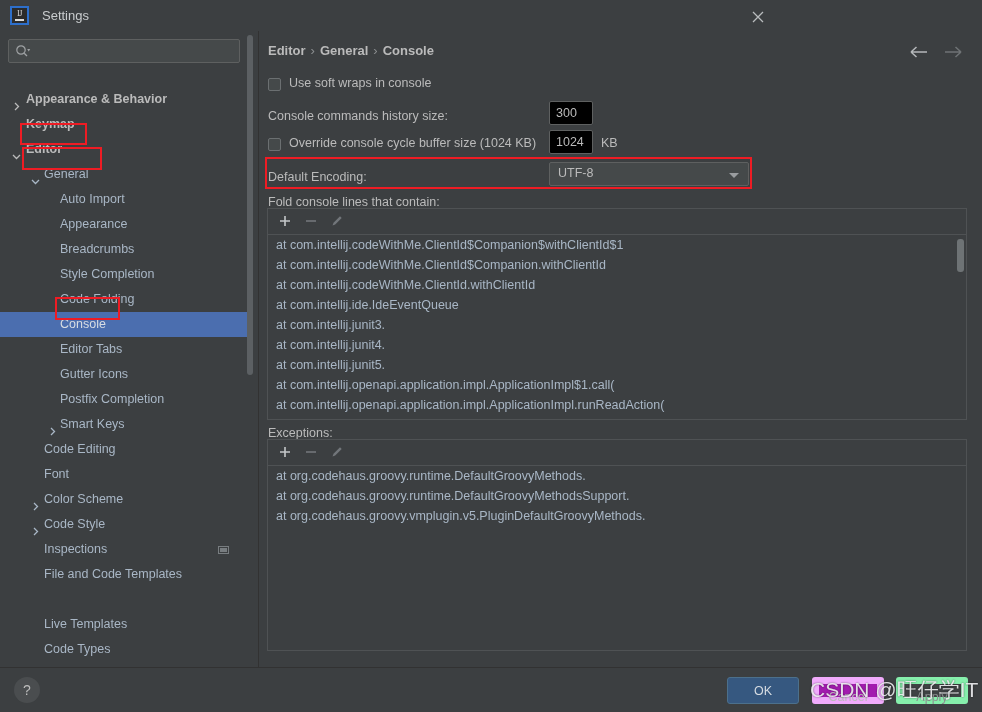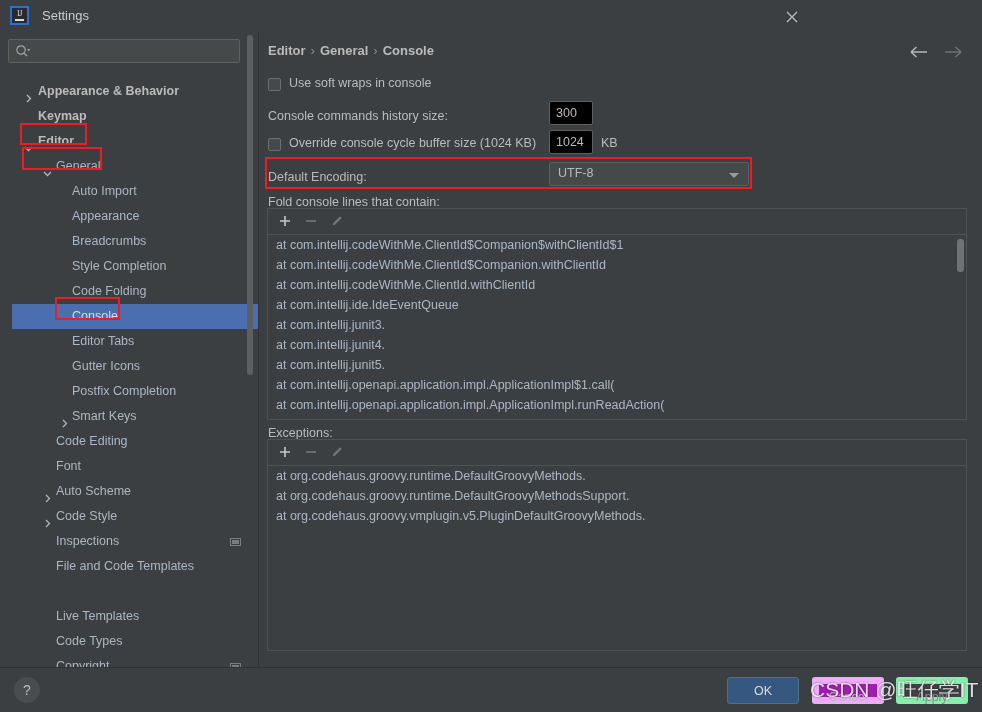--- a/index.html
+++ b/index.html
@@ -23,21 +23,20 @@
     background: #3c3f41;
   }
 
   
   .titlebar {
     position: absolute;
     left: 0; top: 0;
     width: 786px; height: 31px;
     background: #3c3f41;
     border-bottom: 1px solid #bef264;
-    padding-left: 34px;
   }
   .ij-logo {
     position: absolute;
     left: 10px; top: 6px;
     width: 19px; height: 19px;
     border: 2px solid #2d6fcb;
     background: #2b2b2b;
     box-sizing: border-box;
   }
   .ij-logo .glyph {
@@ -106,22 +105,22 @@
     background: transparent;
     border: none;
     outline: none;
     color: #bbbbbb;
     font-family: "Liberation Sans", sans-serif;
     font-size: 12px;
   }
 
   .tree {
     position: absolute;
-    left: 0; top: 48px;
-    width: 258px; height: 596px; margin-left: 12px;
+    left: 0; top: 56px;
+    width: 258px; height: 596px;
   }
   .tree-row {
     position: absolute;
     left: 0;
     width: 247px;
     height: 25px;
     line-height: 25px;
     white-space: nowrap;
     cursor: default;
   }
@@ -453,21 +452,21 @@
         <div class="tree-row" style="top: 350px;">
           <span class="label" style="left: 44px;">Code Editing</span>
         </div>
         <div class="tree-row" style="top: 375px;">
           <span class="label" style="left: 44px;">Font</span>
         </div>
         <div class="tree-row" style="top: 400px;">
           <span class="chevron" style="left: 31px;"><svg width="9" height="9" viewBox="0 0 9 9">
               <path d="M3 1 L6.5 4.5 L3 8" stroke="#a9b7c6" stroke-width="1.3" fill="none"></path>
             </svg></span>
-          <span class="label" style="left: 44px;">Auto Scheme</span>
+          <span class="label" style="left: 44px;">Color Scheme</span>
         </div>
         <div class="tree-row" style="top: 425px;">
           <span class="chevron" style="left: 31px;"><svg width="9" height="9" viewBox="0 0 9 9">
               <path d="M3 1 L6.5 4.5 L3 8" stroke="#a9b7c6" stroke-width="1.3" fill="none"></path>
             </svg></span>
           <span class="label" style="left: 44px;">Code Style</span>
         </div>
         <div class="tree-row" style="top: 450px;">
           <span class="label" style="left: 44px;">Inspections</span>
           <span class="badge-icon"></span>

